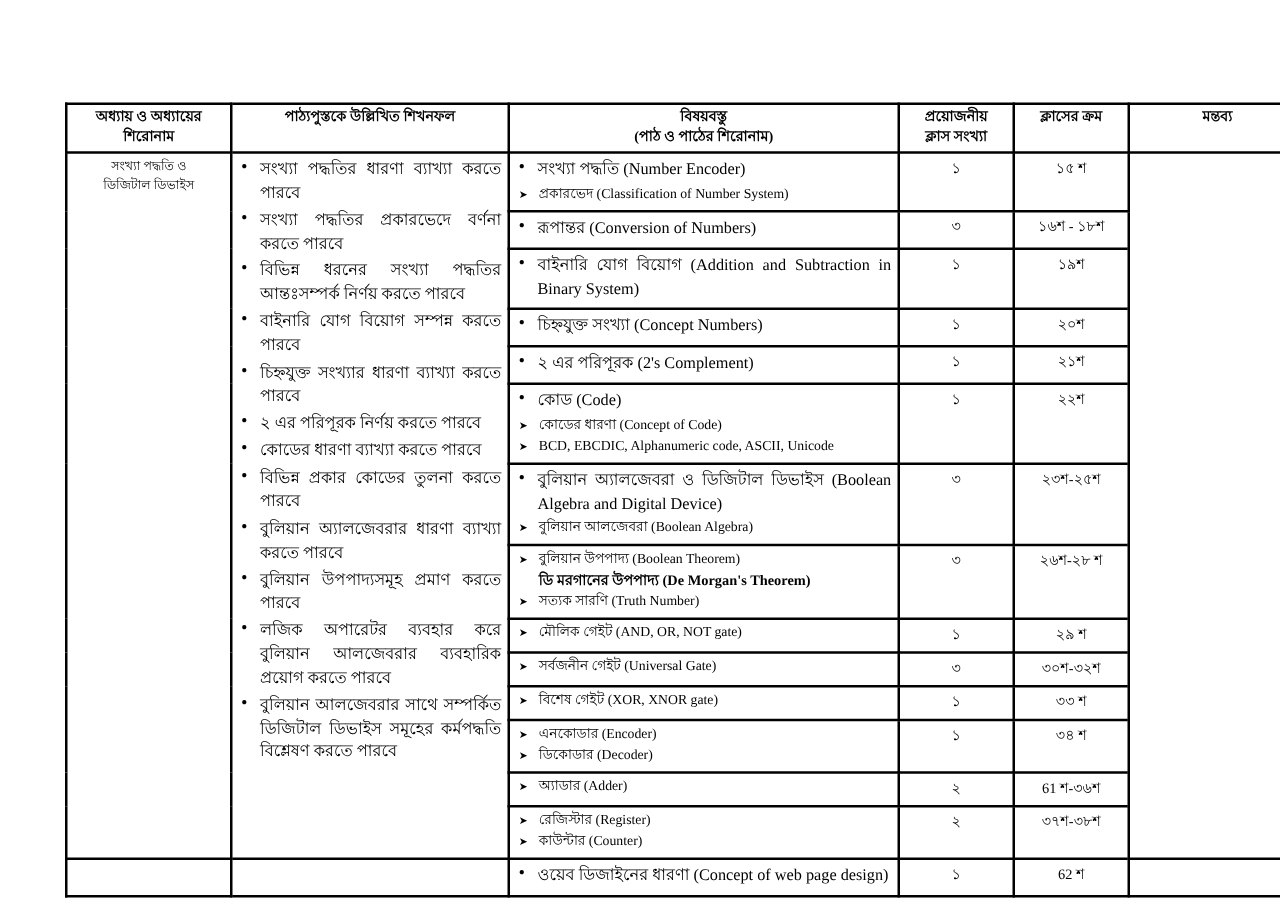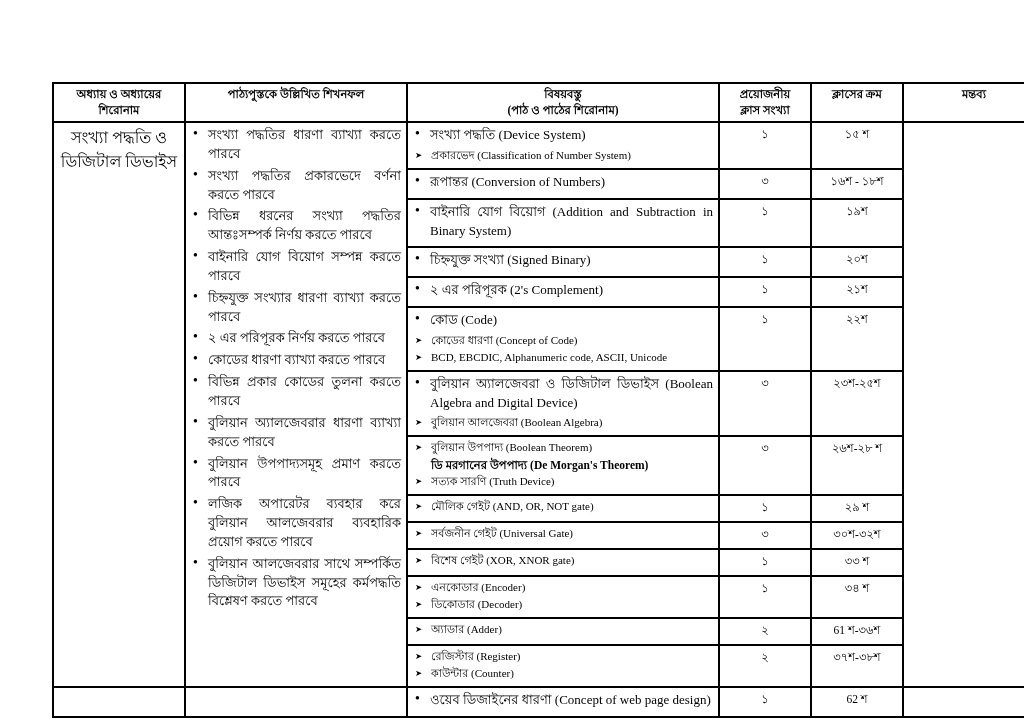--- a/index.html
+++ b/index.html
@@ -42,21 +42,21 @@
   }
   .col-chapter { width: 120px; }
   .col-outcome { width: 210px; }
   .col-content { width: 300px; }
   .col-classes { width: 80px; }
   .col-order    { width: 80px; }
   .col-remarks  { width: 130px; }
 
   .chapter-cell {
     text-align: center;
-    font-size: 16px;
+    font-size: 10px;
     line-height: 1.5;
     padding-top: 6px;
   }
   ul.bullets {
     list-style: none;
     margin: 0;
     padding: 0;
   }
   ul.bullets > li {
     position: relative;
@@ -168,21 +168,21 @@
             <li>কোডের ধারণা ব্যাখ্যা করতে পারবে</li>
             <li>বিভিন্ন প্রকার কোডের তুলনা করতে পারবে</li>
             <li>বুলিয়ান অ্যালজেবরার ধারণা ব্যাখ্যা করতে পারবে</li>
             <li>বুলিয়ান উপপাদ্যসমূহ প্রমাণ করতে পারবে</li>
             <li>লজিক অপারেটর ব্যবহার করে বুলিয়ান আলজেবরার ব্যবহারিক প্রয়োগ করতে পারবে</li>
             <li>বুলিয়ান আলজেবরার সাথে সম্পর্কিত ডিজিটাল ডিভাইস সমূহের কর্মপদ্ধতি বিশ্লেষণ করতে পারবে</li>
           </ul>
         </td>
         <td class="content-cell">
           <ul class="bullets">
-            <li>সংখ্যা পদ্ধতি (Device System)</li>
+            <li>সংখ্যা পদ্ধতি (Number Encoder)</li>
           </ul>
           <ul class="arrows nested">
             <li>প্রকারভেদ (Classification of Number System)</li>
           </ul>
         </td>
         <td class="num-cell">১</td>
         <td class="num-cell">১৫ শ</td>
         <td class="remarks-cell" rowspan="14"></td>
       </tr>
 
@@ -202,21 +202,21 @@
             <li>বাইনারি যোগ বিয়োগ (Addition and Subtraction in Binary System)</li>
           </ul>
         </td>
         <td class="num-cell">১</td>
         <td class="num-cell">১৯শ</td>
       </tr>
 
       <tr>
         <td class="content-cell">
           <ul class="bullets">
-            <li>চিহ্নযুক্ত সংখ্যা (Signed Binary)</li>
+            <li>চিহ্নযুক্ত সংখ্যা (Concept Numbers)</li>
           </ul>
         </td>
         <td class="num-cell">১</td>
         <td class="num-cell">২০শ</td>
       </tr>
 
       <tr>
         <td class="content-cell">
           <ul class="bullets">
             <li>২ এর পরিপূরক (2's Complement)</li>
@@ -255,21 +255,21 @@
 
       <tr>
         <td class="content-cell">
           <ul class="arrows">
             <li>বুলিয়ান উপপাদ্য (Boolean Theorem)</li>
           </ul>
           <ul class="plain">
             <li>ডি মরগানের উপপাদ্য (De Morgan's Theorem)</li>
           </ul>
           <ul class="arrows">
-            <li>সত্যক সারণি (Truth Device)</li>
+            <li>সত্যক সারণি (Truth Number)</li>
           </ul>
         </td>
         <td class="num-cell">৩</td>
         <td class="num-cell">২৬শ-২৮ শ</td>
       </tr>
 
       <tr>
         <td class="content-cell">
           <ul class="arrows">
             <li>মৌলিক গেইট (AND, OR, NOT gate)</li>

